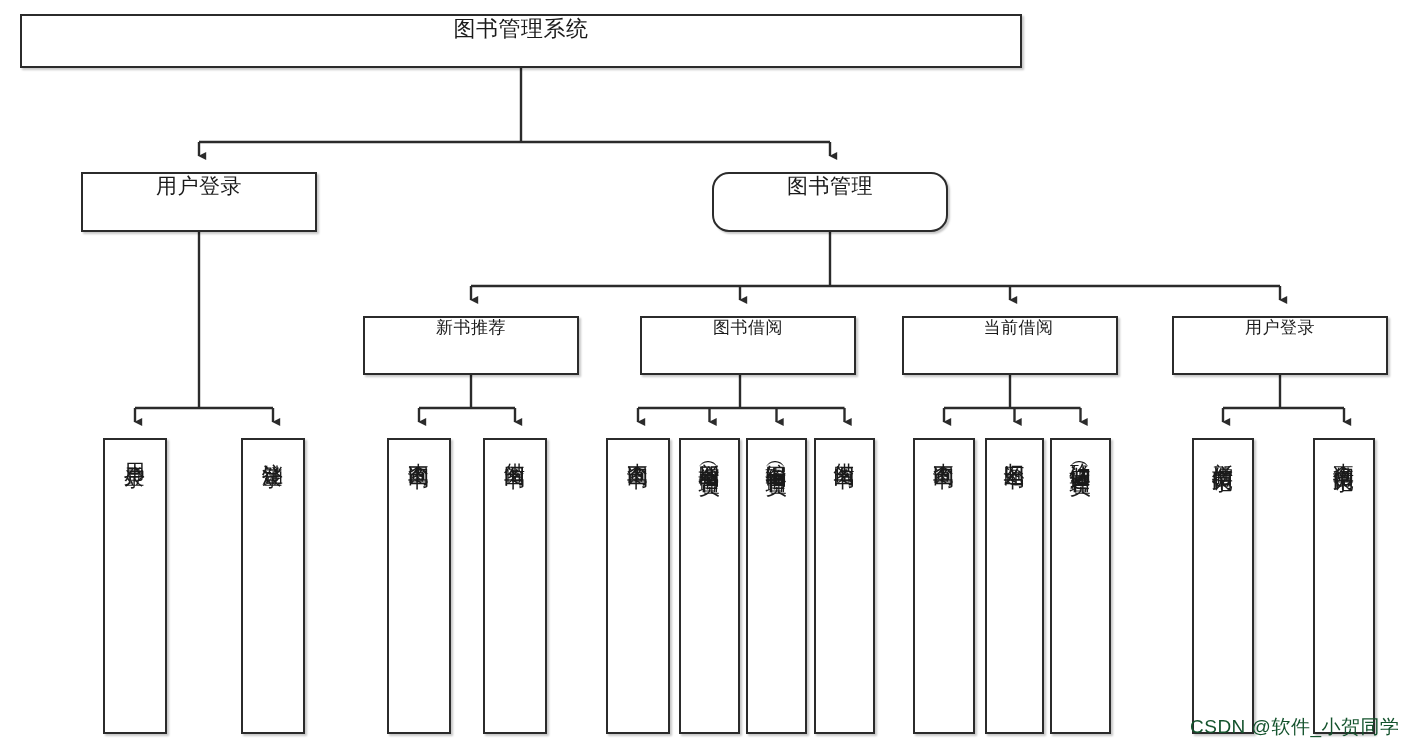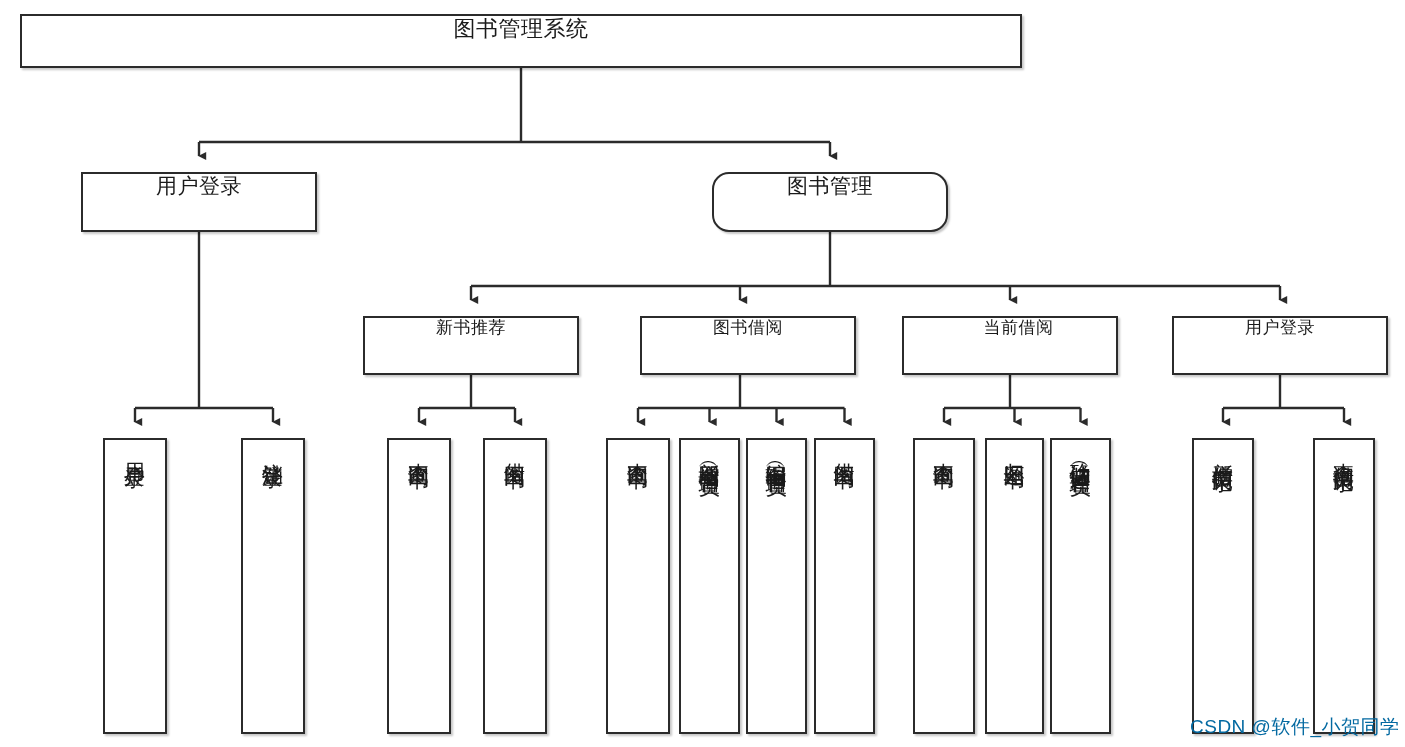--- a/index.html
+++ b/index.html
@@ -176,15 +176,15 @@
         <span class="label">确认归还（管理员）</span>
       </div>
       <div class="node vertical level-3" style="left: 1192px; top: 438px; width: 62px; height: 296px;">
         <span class="label">新增借阅记录</span>
       </div>
       <div class="node vertical level-3" style="left: 1313px; top: 438px; width: 62px; height: 296px;">
         <span class="label">查询借阅记录</span>
       </div>
     </div>
 
-  <div class="watermark" style="left: 1190px; top: 714px; color: #0369a1;">CSDN @软件_小贺同学</div>
+  <div class="watermark" style="left: 1190px; top: 714px; color: #14532d;">CSDN @软件_小贺同学</div>
 
 </div>
 
 </body></html>

